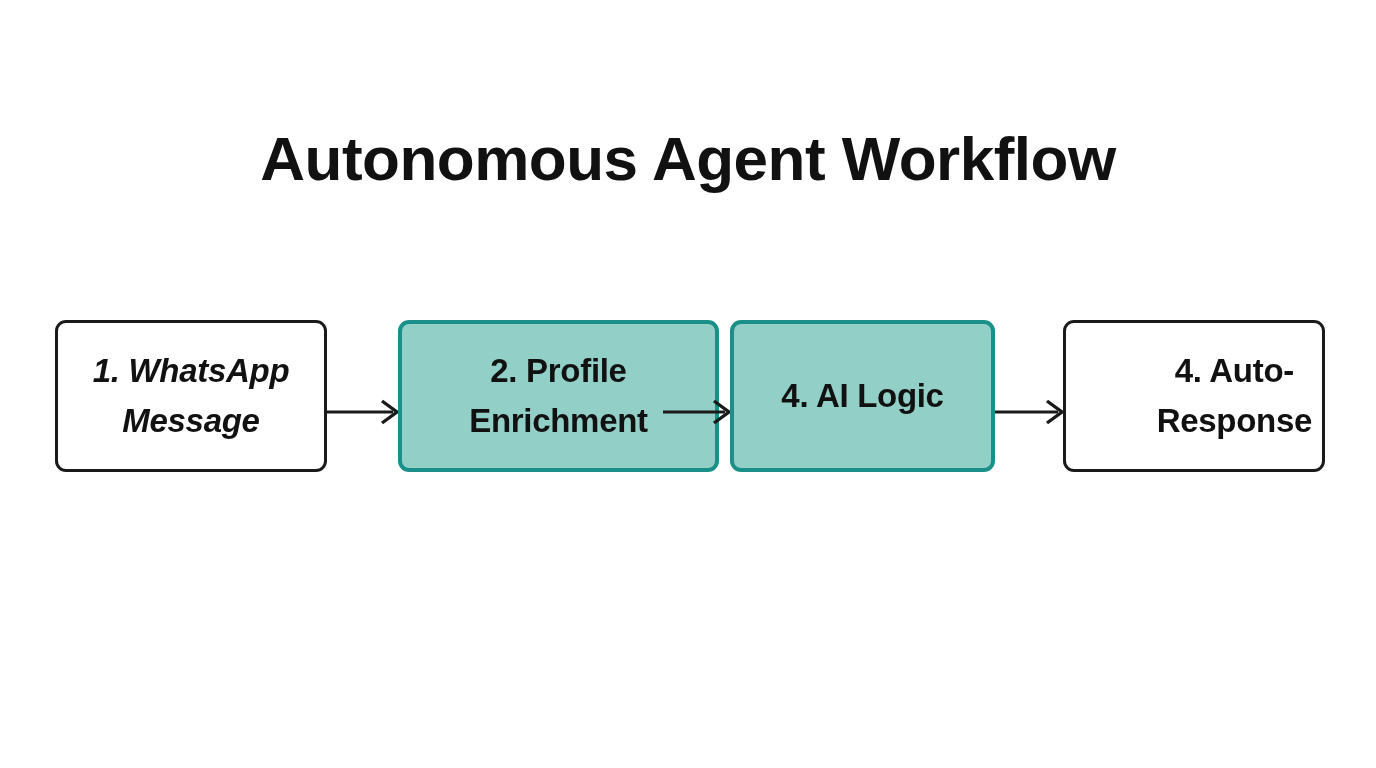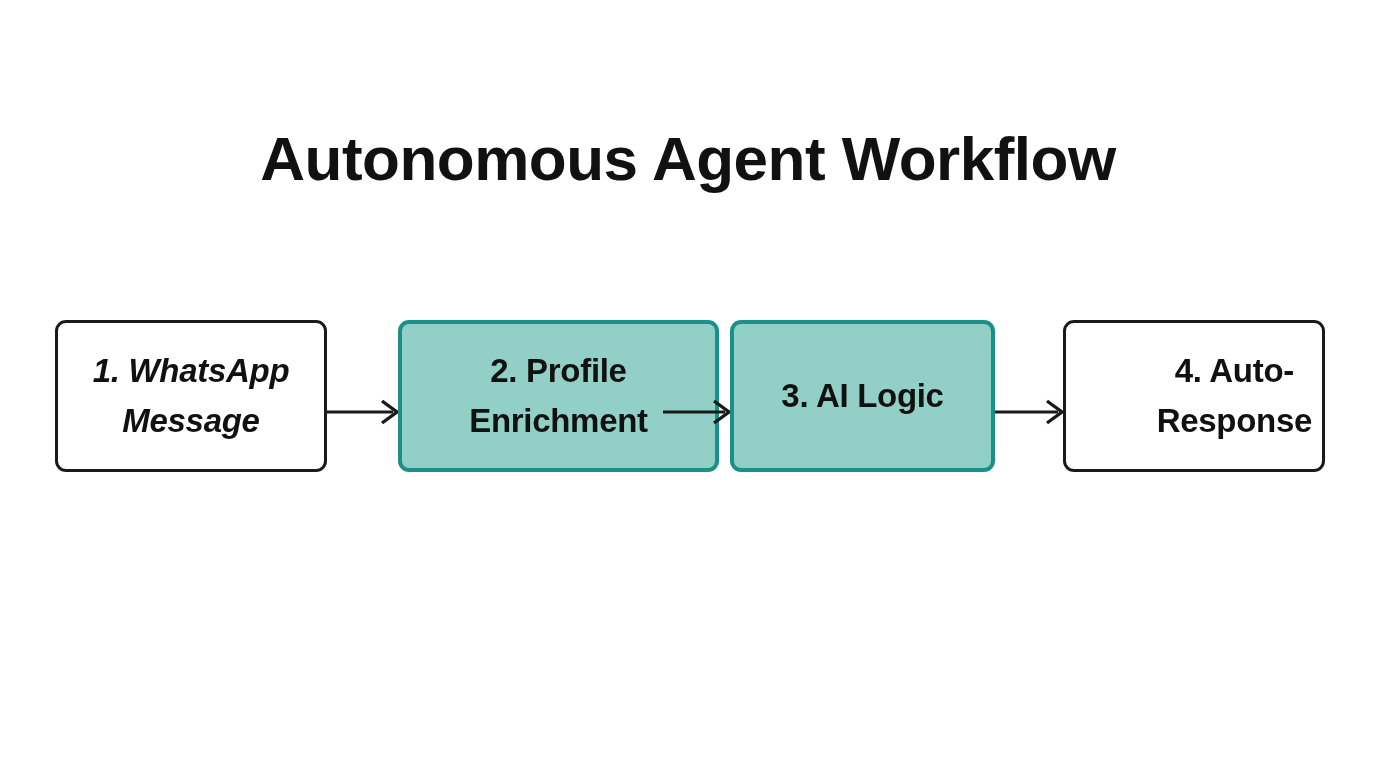--- a/index.html
+++ b/index.html
@@ -129,21 +129,21 @@
     </div>
 
     <div class="connector" id="arrow-2">
       <svg width="71" height="30" viewBox="0 0 71 30">
         <line x1="0" y1="15" x2="62" y2="15" stroke="#1a1a1a" stroke-width="3"></line>
         <polyline points="51,4 66,15 51,26" fill="none" stroke="#1a1a1a" stroke-width="3.4" stroke-linecap="butt" stroke-linejoin="miter"></polyline>
       </svg>
     </div>
 
     <div class="node accent" id="node-3">
-      <span class="node-label">3. AI Logic</span>
+      <span class="node-label">4. AI Logic</span>
     </div>
 
     <div class="connector" id="arrow-3">
       <svg width="72" height="30" viewBox="0 0 72 30">
         <line x1="0" y1="15" x2="63" y2="15" stroke="#1a1a1a" stroke-width="3"></line>
         <polyline points="52,4 67,15 52,26" fill="none" stroke="#1a1a1a" stroke-width="3.4" stroke-linecap="butt" stroke-linejoin="miter"></polyline>
       </svg>
     </div>
 
     <div class="node plain" id="node-4">

